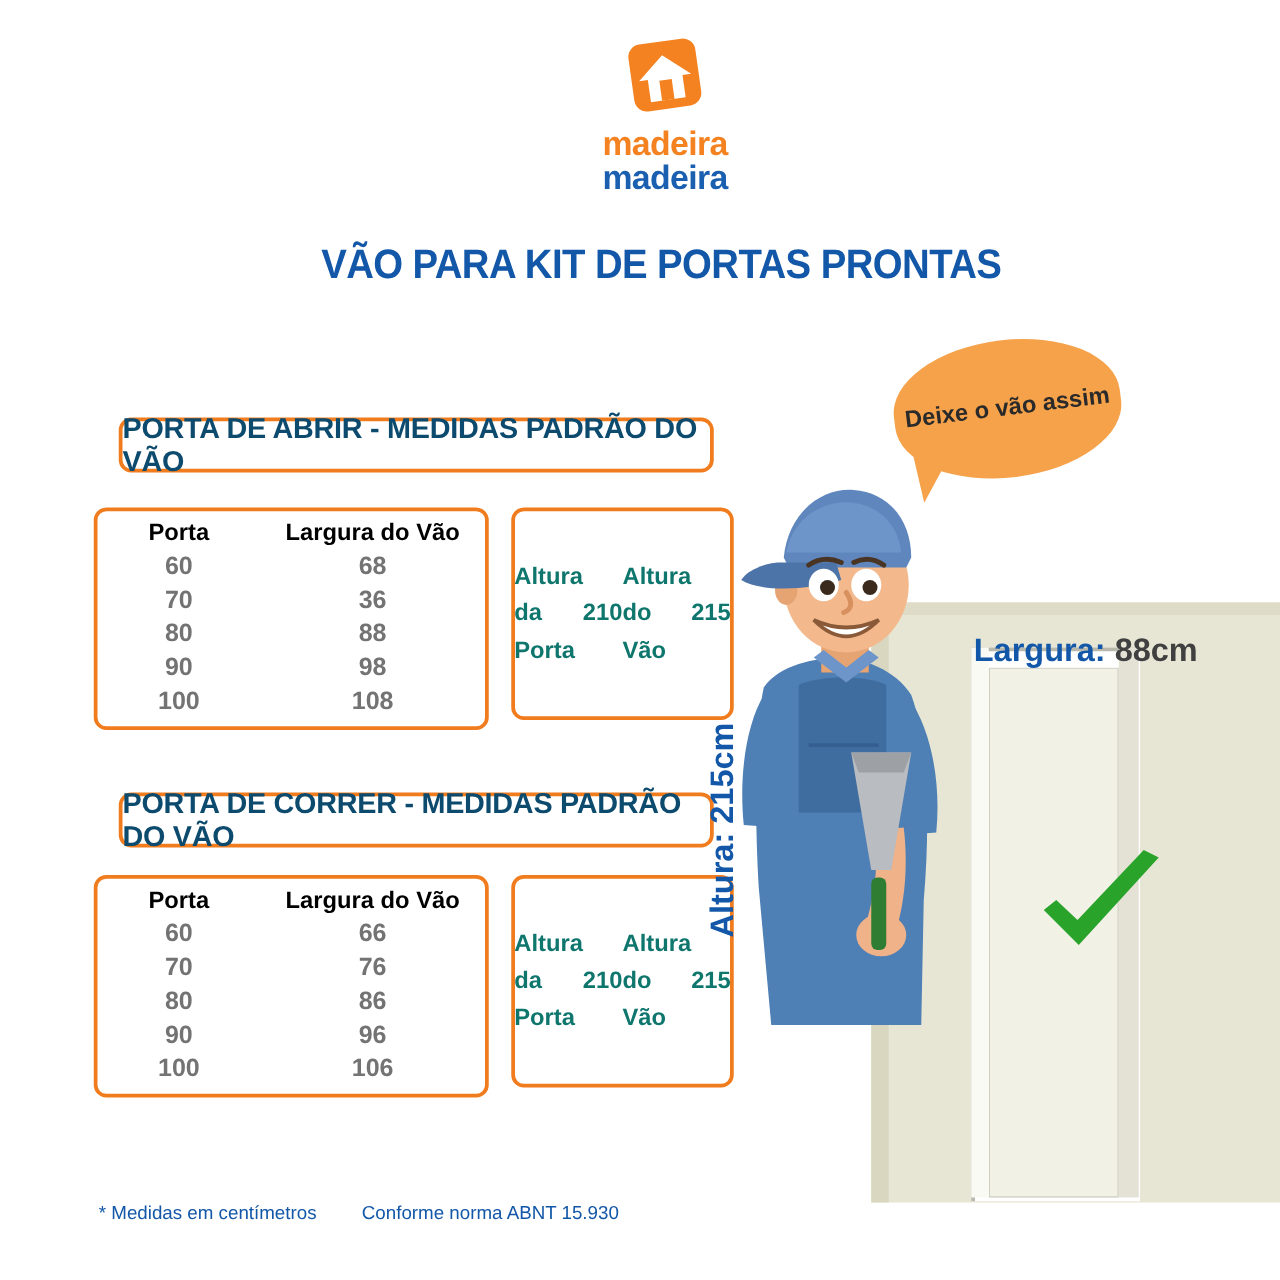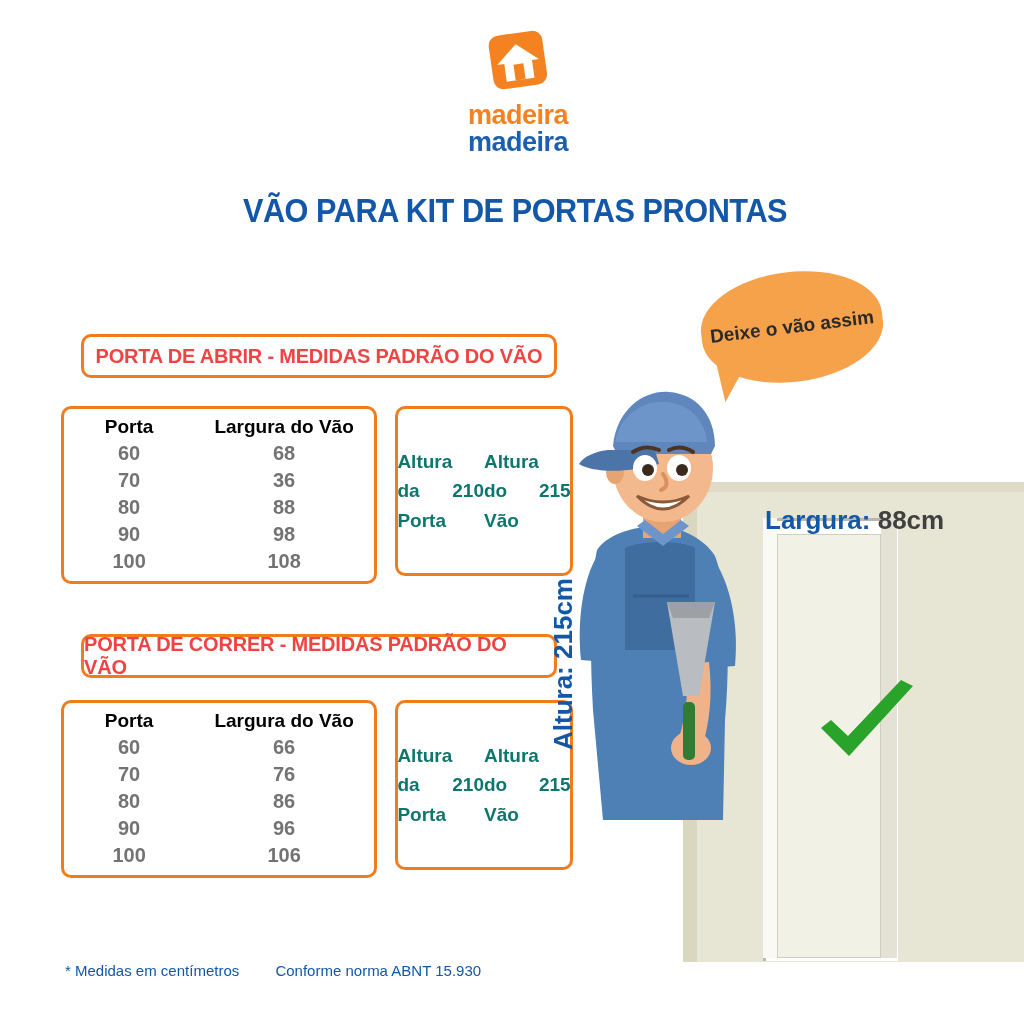--- a/index.html
+++ b/index.html
@@ -3,21 +3,21 @@
 <meta charset="utf-8">
 <style>
   html,body{margin:0;padding:0;}
   body{
     width:1024px;height:1024px;
     background:#ffffff;
     font-family:"Liberation Sans", sans-serif;
     position:relative;
     overflow:hidden;
   }
-  .stage{position:absolute;left:3px;top:0;width:827px;height:1024px;}
+  .stage{position:absolute;left:17px;top:0;width:827px;height:1024px;}
 
   
   .logo{position:absolute;left:440px;top:28px;width:150px;text-align:center;}
   .logo-mark{width:74px;height:70px;margin:0 auto;position:relative;}
   .logo-word1,.logo-word2{
     font-weight:bold;letter-spacing:-0.5px;line-height:1.0;
   }
   .logo-word1{font-size:27px;color:#f58220;margin-top:4px;}
   .logo-word2{font-size:27px;color:#1b5fb0;}
 
@@ -27,21 +27,21 @@
     font-size:33px;font-weight:bold;color:#1257a8;
     letter-spacing:-0.5px;
     font-family:"Liberation Sans", sans-serif;
     transform:scaleX(0.93);
   }
 
   
   .pill{
     position:absolute;border:3px solid #f07c1e;border-radius:10px;
     background:#ffffff;display:flex;align-items:center;justify-content:center;
-    color:#ef4444;font-weight:bold;font-size:20px;letter-spacing:-0.2px;
+    color:#0c4a6e;font-weight:bold;font-size:23px;letter-spacing:-0.2px;
   }
   #pill-abrir{left:78px;top:334px;width:470px;height:38px;}
   #pill-correr{left:78px;top:634px;width:470px;height:38px;}
 
   
   .tbl-box{
     position:absolute;border:3px solid #f07c1e;border-radius:10px;background:#fff;
   }
   #box-abrir{left:58px;top:406px;width:310px;height:172px;}
   #box-correr{left:58px;top:700px;width:310px;height:172px;}

